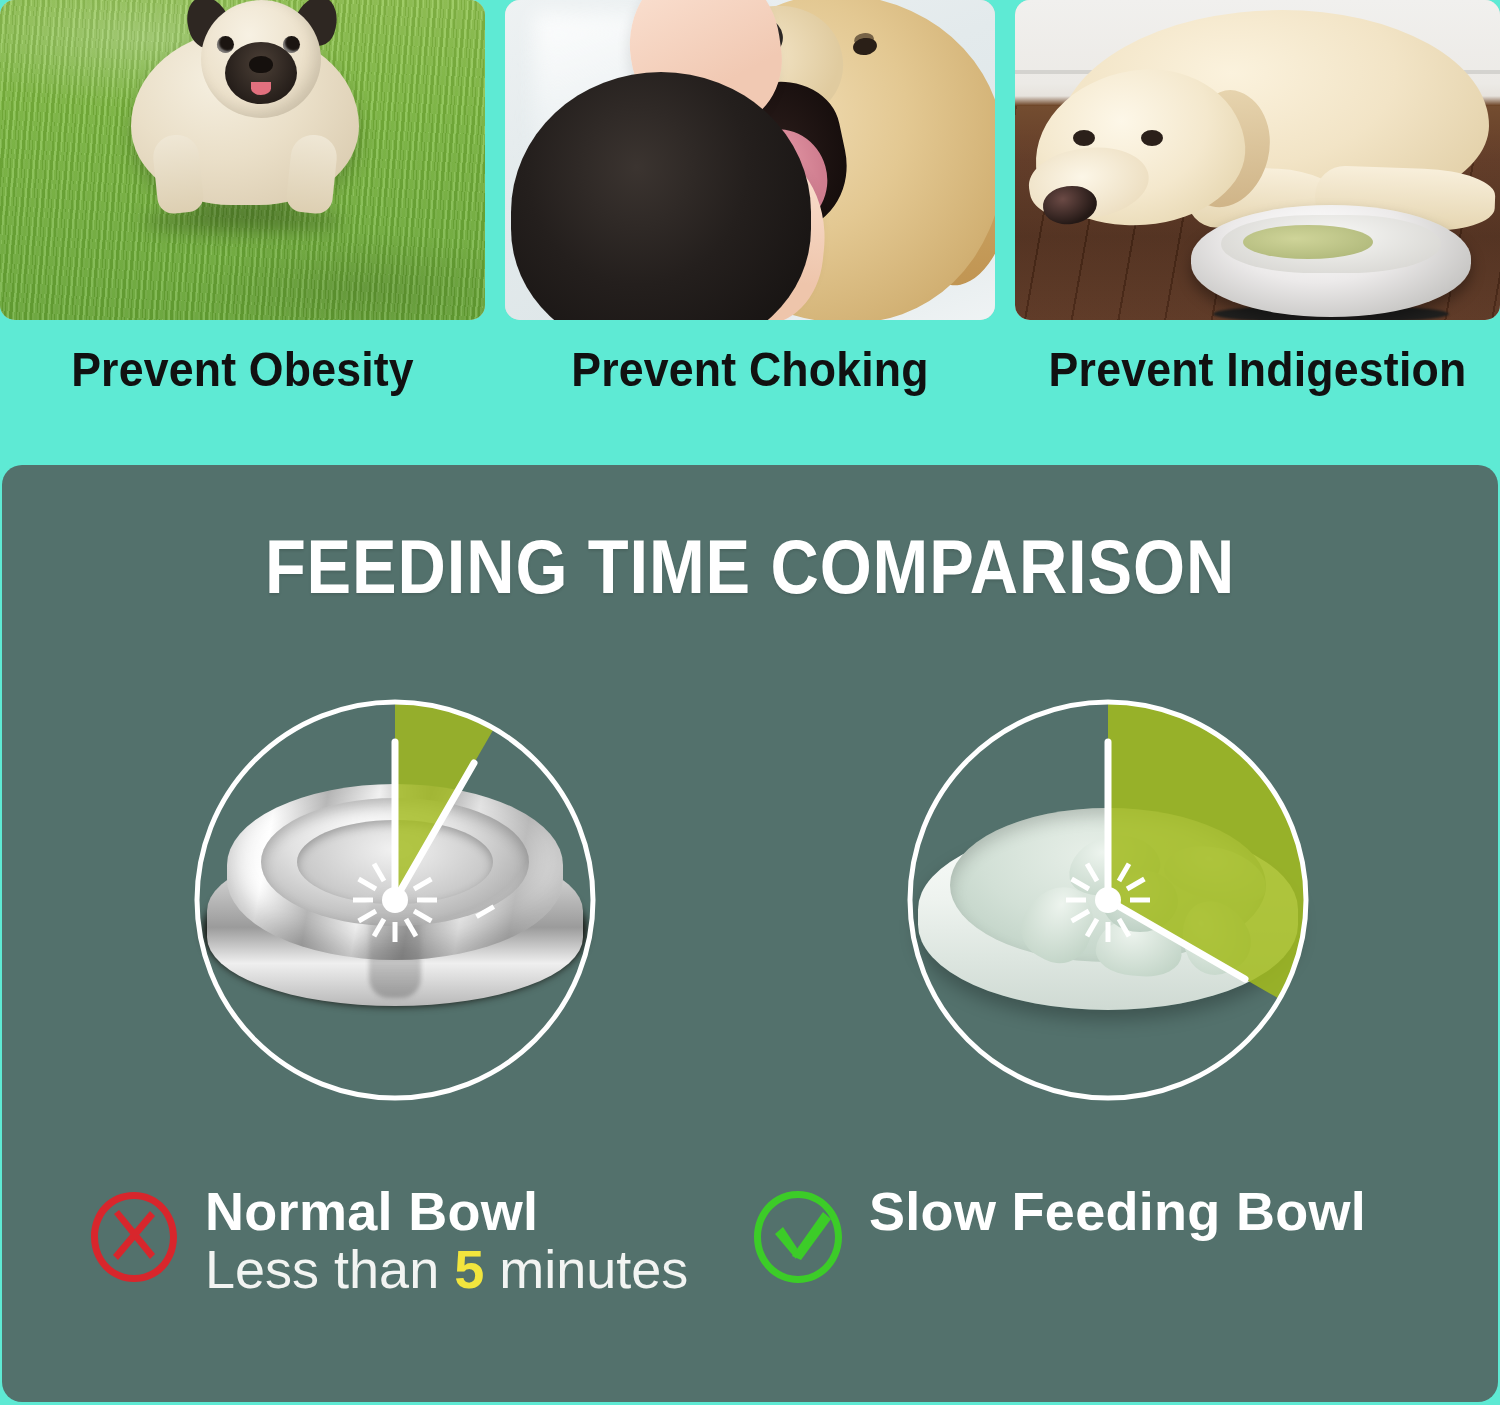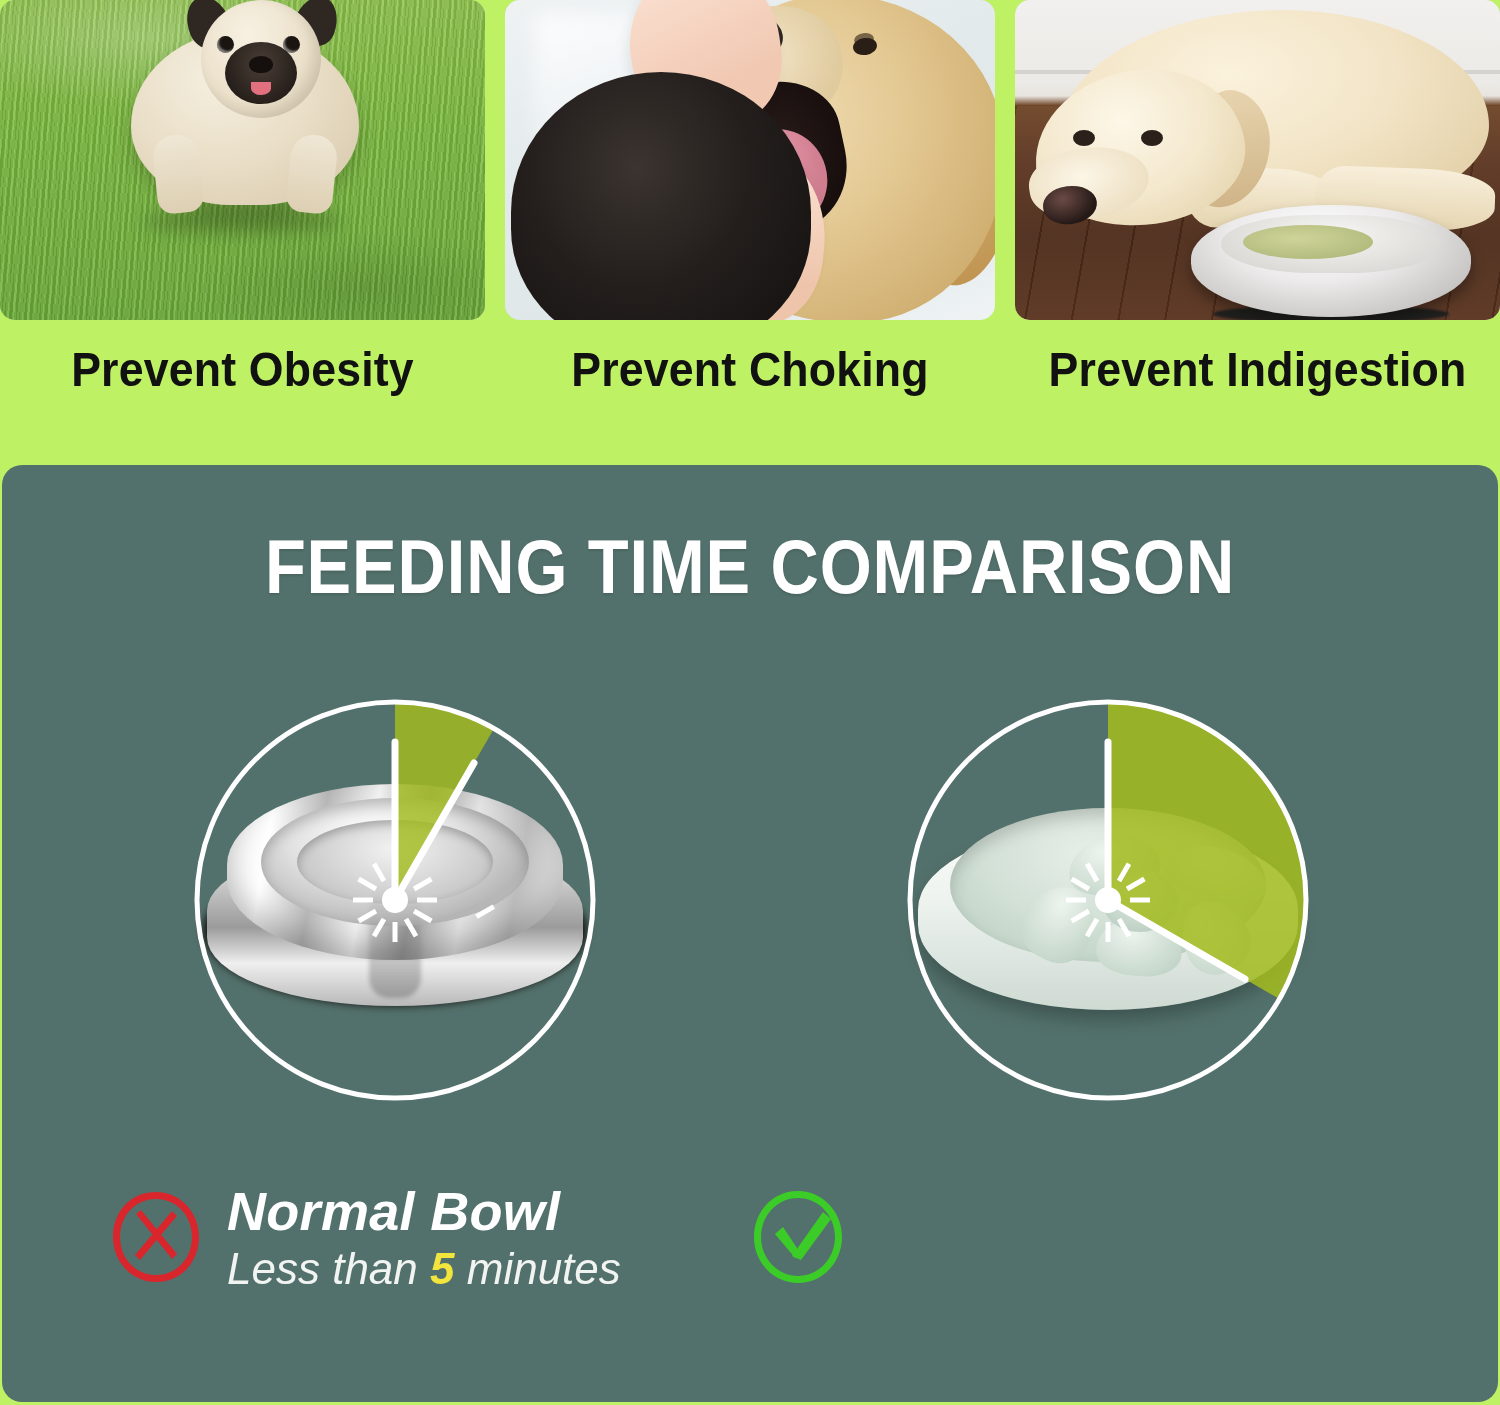--- a/index.html
+++ b/index.html
@@ -1,19 +1,19 @@
 <!DOCTYPE html>
 <html><head>
 <meta charset="utf-8">
 <style>
   * { margin:0; padding:0; box-sizing:border-box; }
   html,body { width:1500px; height:1405px; background:#ffffff; }
   body { font-family:"Liberation Sans", sans-serif; overflow:hidden; }
 
-  .page { position:relative; width:1500px; height:1405px; background:#bef264; }
+  .page { position:relative; width:1500px; height:1405px; background:#5eead4; }
 
   
   .photo-strip { position:absolute; left:0; top:0; width:1500px; height:325px; }
   .photo {
     position:absolute; top:0; height:320px; border-radius:15px; overflow:hidden;
     background:#cfd6d2;
   }
   .photo .inner { position:absolute; inset:0; }
   .ph1 { left:0px;    width:485px; }
   .ph2 { left:505px;  width:490px; }
@@ -206,27 +206,27 @@
   .slow-fin { position:absolute; background:radial-gradient(ellipse at 40% 25%, #edf4ee, #c3d5c8 80%);
     border-radius:50% 50% 44% 44%/60% 60% 40% 40%; }
   .f1 { left:118px; top:28px;  width:92px; height:58px; transform:rotate(-10deg); }
   .f2 { left:214px; top:40px;  width:104px; height:52px; transform:rotate(14deg); }
   .f3 { left:74px;  top:78px;  width:70px;  height:76px; transform:rotate(28deg); }
   .f4 { left:232px; top:92px;  width:66px;  height:74px; transform:rotate(-26deg); }
   .f5 { left:146px; top:110px; width:86px;  height:58px; transform:rotate(4deg); }
 
   
   .legend { position:absolute; top:715px; height:125px; }
-  .lg-left  { left:103px;  width:620px;font-style:italic; }
+  .lg-left  { left:81px;  width:620px; }
   .lg-right { left:745px; width:700px; }
   .lg-icon { position:absolute; left:0; top:6px; width:102px; height:102px; }
   .lg-text { position:absolute; left:122px; top:0; }
   .lg-title { font-size:54px; font-weight:700; color:#ffffff; line-height:62px;
     letter-spacing:.3px; white-space:nowrap; }
-  .lg-sub { font-size:44px; font-weight:400; color:#f2f4f2; line-height:54px; white-space:nowrap; }
+  .lg-sub { font-size:54px; font-weight:400; color:#f2f4f2; line-height:54px; white-space:nowrap; }
   .lg-sub .hl { color:#f2e53d; font-weight:700; }
 </style>
 </head>
 <body>
 
 <div class="page">
 
   <div class="photo-strip">
 
     <div class="photo ph1">
@@ -448,17 +448,18 @@
     <div class="legend lg-right">
       <div class="lg-icon">
         <svg viewBox="0 0 102 102" width="102" height="102">
           <path d="M51 5 C25 5 7 26 7 51 C7 77 27 97 51 97 C77 97 95 75 95 51 C95 26 76 5 51 5 Z
                    M51 12 C72 12 88 30 88 51 C88 72 72 90 51 90 C30 90 14 72 14 51 C14 30 30 12 51 12 Z" fill="#3CCC28"></path>
           <path d="M28 48 L36 41 L50 62 L49 73 Z" fill="#3CCC28"></path>
           <path d="M76 26 L84 33 L54 74 L45 70 Z" fill="#3CCC28"></path>
         </svg>
       </div>
       <div class="lg-text">
+        <div class="lg-title">Slow Feeding Bowl</div>
       </div>
     </div>
 
   </div>
 </div>
 
 </body></html>

